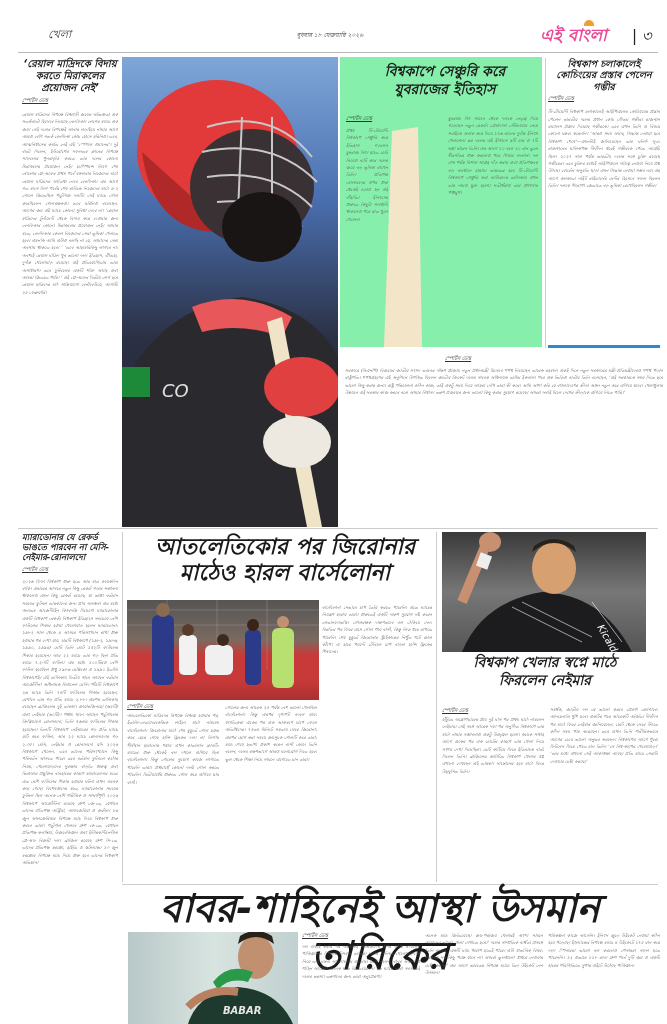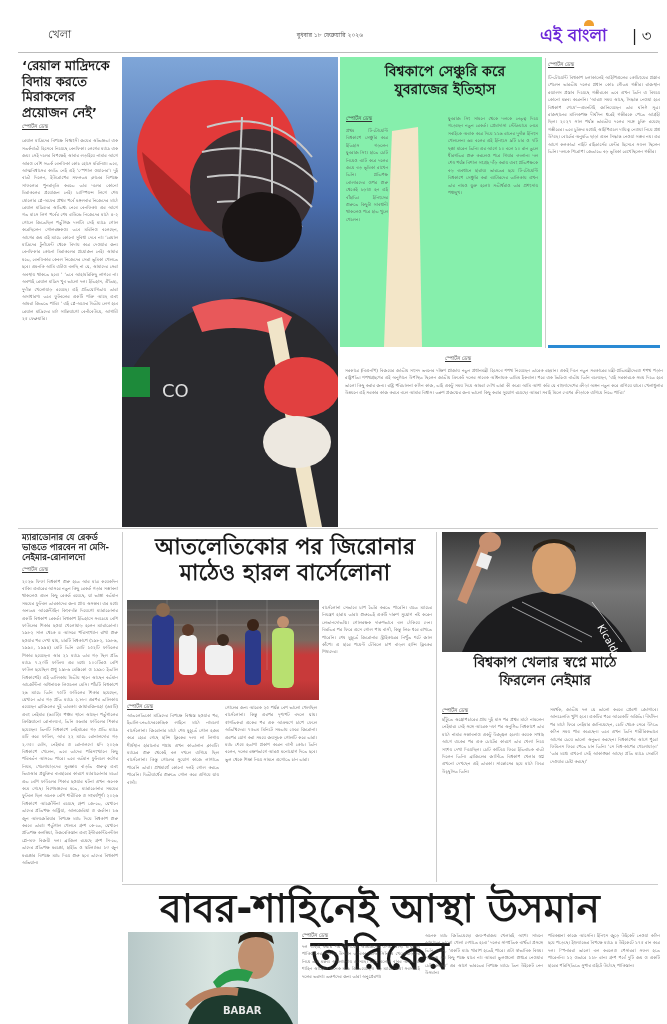--- a/index.html
+++ b/index.html
@@ -1,21 +1,21 @@
 <!DOCTYPE html>
 <html><head>
 <meta charset="utf-8">
 <style>
   * { box-sizing: border-box; margin: 0; padding: 0; }
   html, body { width: 667px; height: 1024px; background: #fff; overflow: hidden; }
   body { font-family: "DejaVu Sans", sans-serif; color: #222; position: relative; }
-  .abs { position: absolute; }
+  .abs { position: absolute; font-style: italic; }
   .section-name { left: 48px; top: 26px; font-size: 11px; color: #333; }
   .dateline { left: 250px; top: 30px; font-size: 6px; color: #444; width: 160px; text-align: center; }
-  .brand { left: 540px; top: 22px; font-size: 17px; font-weight: bold; color: #6d28d9; }
+  .brand { left: 540px; top: 22px; font-size: 17px; font-weight: bold; color: #ec4899; }
   .brand .sun { display:inline-block; width:10px; height:6px; border-radius:10px 10px 0 0; background:#f0a030; position:absolute; left:44px; top:-2px; }
   .pageno { left: 632px; top: 24px; font-size: 15px; color: #222; }
   .rule-top { top: 52px; left: 18px; width: 640px; height: 1px; background: #bbb; }
   .head { font-weight: bold; color: #1a1a1a; line-height: 1.2; }
   .desk { font-size: 5px; color: #333; text-decoration: underline; }
   .body-text { font-size: 4.4px; line-height: 7.4px; color: #555; text-align: justify; overflow: hidden; }
   .photo { overflow: hidden; }
   .vrule { width: 1px; background: #ccc; }
   .hrule { height: 1px; background: #ccc; }
   .bluebox { background: #86efac; }
@@ -28,21 +28,21 @@
   <span class="abs dateline">বুধবার ১৮ ফেব্রুয়ারি ২০২৬</span>
   <span class="abs brand">
     <span class="sun"></span>
     <span>এই বাংলা</span>
   </span>
   <span class="abs pageno">| <span>৩</span></span>
 </div>
 <div class="abs rule-top"></div>
 
 <div class="abs" style="left:22px;top:58px;width:96px;height:468px;">
-  <div class="head" style="font-size:13px;">‘রেয়াল মাদ্রিদকে বিদায় করতে মিরাকলের প্রয়োজন নেই’</div>
+  <div class="head" style="font-size:10px;text-align:center;">‘রেয়াল মাদ্রিদকে বিদায় করতে মিরাকলের প্রয়োজন নেই’</div>
   <div class="desk" style="margin:3px 0 6px;">স্পোর্টস ডেস্ক</div>
   <div class="body-text" style="height:400px;">রেয়াল মাদ্রিদের বিপক্ষে বিধ্বংসী জয়ের অভিজ্ঞতা এক সতর্কবার্তা হিসেবে নিয়েছে বেনফিকা। লেগের ম্যাচে এক জয়। সেই দলের বিপক্ষেই আবার লড়াইয়ে নামার আগে আরও বেশি সতর্ক বেনফিকা কোচ হোসে মরিনিও। তবে, আত্মবিশ্বাসের কমতি নেই এই ‘স্পেশাল ওয়ানের’। দুই বার্তা দিলেন, ইউরোপের সফলতম ক্লাবের বিপক্ষে সাফল্যের পুনরাবৃত্তি করতে তার দলের কোনো মিরাকলের প্রয়োজন নেই। চ্যাম্পিয়ন্স লিগে শেষ ষোলোর প্লে-অফের প্রথম পর্বে মঙ্গলবার নিজেদের মাঠে রেয়াল মাদ্রিদের আতিথ্য নেবে বেনফিকা। এর আগে গত মাসে লিগ পর্বের শেষ রাউন্ডে নিজেদের মাঠে ৪-২ গোলে জিতেছিল পর্তুগিজ দলটি। সেই ম্যাচে গোল করেছিলেন গোলরক্ষকও। তবে মরিনিও বলেছেন, আগের জয় এই ম্যাচে কোনো সুবিধা দেবে না। ‘রেয়াল মাদ্রিদের টুর্নামেন্ট থেকে বিদায় করে দেওয়ার জন্য বেনফিকার কোনো মিরাকলের প্রয়োজন নেই। আমার মতে, বেনফিকার কেবল নিজেদের সেরা ভূমিকা খেলতে হবে। এমনকি আমি এটাও বলছি না যে, আমাদের সেরা অবস্থায় থাকতে হবে। ’ ‘তবে আহামরিকিছু লাগবে না। অবশ্যই রেয়াল মাদ্রিদ খুব ভালো দল। ইতিহাস, ঐতিহ্য, দুর্দান্ত খেলোয়াড় রয়েছে। এই প্রতিযোগিতায় তারা অসাধারণ। তবে ফুটবলের একটি শক্তি আছে এবং আমরা জিততে পারি। ’ এই প্লে-অফের দ্বিতীয় লেগ হবে রেয়াল মাদ্রিদের মাঠ সান্তিয়াগো বের্নাবেউয়ে, আগামী ২৫ ফেব্রুয়ারি।</div>
 </div>
 
 <div class="abs photo" style="left:122px;top:57px;width:216px;height:470px;background:linear-gradient(180deg,#7fa6d8 0%,#4a6fb0 30%,#2b3044 60%,#1a1d22 100%);text-align:right;">
   <svg width="216" height="470" viewBox="0 0 216 470">
 
     <path d="M0,330 Q40,250 120,240 Q190,250 216,300 L216,470 L0,470 Z" fill="#2a2a2e"></path>
     <path d="M70,250 Q120,230 170,260 L160,280 Q120,265 80,275 Z" fill="#e8585a"></path>
 
@@ -80,20 +80,21 @@
   <div class="abs" style="left:6px;top:58px;width:42px;">
     <div class="desk" style="margin-bottom:4px;">স্পোর্টস ডেস্ক</div>
     <div class="body-text" style="height:210px;">প্রথম টি-টোয়েন্টি বিশ্বকাপে সেঞ্চুরি করে ইতিহাস গড়লেন যুবরাজ সিং। হাতে চোট নিয়েও ব্যাট করে দলের জয়ে বড় ভূমিকা রাখেন তিনি। প্রতিপক্ষ বোলারদের ওপর শুরু থেকেই চড়াও হন এই বাঁহাতি। ইনিংসের শুরুতে কিছুটা সাবধানী থাকলেও পরে হাত খুলে খেলেন।</div>
   </div>
   <div class="abs" style="left:108px;top:58px;width:90px;">
     <div class="body-text" style="height:228px;">যুবরাজ সিং সামনে থেকে দলকে নেতৃত্ব দিয়ে গড়েছেন নতুন রেকর্ড। প্রেমাদাসা স্টেডিয়ামে নেমে সবাইকে অবাক করে দিয়ে ১১৬ রানের দুর্দান্ত ইনিংস খেললেন। ৬৪ বলের এই ইনিংসে ৯টি চার ও ৭টি ছক্কা মারেন তিনি। এর আগে ১০ বলে ১০ রান তুলে ধীরগতির শুরু করলেও পরে গিয়ার বদলান। দল শেষ পর্যন্ত বিশাল সংগ্রহ দাঁড় করায় এবং প্রতিপক্ষকে বড় ব্যবধানে হারায়। ভারতের হয়ে টি-টোয়েন্টি বিশ্বকাপে সেঞ্চুরি করা ব্যাটারদের তালিকায় এখন তার নামও যুক্ত হলো। সতীর্থরাও তার প্রশংসায় পঞ্চমুখ।</div>
   </div>
 </div>
 
 <div class="abs" style="left:548px;top:58px;width:112px;height:290px;">
+  <div class="head" style="font-size:9.5px;text-align:center;">বিশ্বকাপ চলাকালেই কোচিংয়ের প্রস্তাব পেলেন গম্ভীর</div>
   <div class="desk" style="margin:3px 0 5px;">স্পোর্টস ডেস্ক</div>
   <div class="body-text" style="height:230px;">টি-টোয়েন্টি বিশ্বকাপ চলাকালেই আইপিএলের কোচিংয়ের প্রস্তাব পেলেন ভারতীয় দলের প্রধান কোচ গৌতম গম্ভীর। রাজস্থান রয়্যালস প্রস্তাব দিয়েছে গম্ভীরকে। তবে এখন তিনি এ বিষয়ে কোনো মন্তব্য করেননি। ‘আরও সময় আছে, সিদ্ধান্ত নেওয়া হবে বিশ্বকাপ শেষে’—এমনটাই জানিয়েছেন তার ঘনিষ্ঠ সূত্র। রাজস্থানের মালিকপক্ষ দীর্ঘদিন ধরেই গম্ভীরকে পেতে আগ্রহী ছিল। ২০২৭ সাল পর্যন্ত ভারতীয় দলের সঙ্গে চুক্তি রয়েছে গম্ভীরের। তবে চুক্তির মধ্যেই আইপিএলে দায়িত্ব নেওয়া নিয়ে প্রশ্ন উঠছে। বোর্ডের অনুমতি ছাড়া এমন সিদ্ধান্ত নেওয়া সম্ভব নয়। এর আগে কলকাতা নাইট রাইডার্সের মেন্টর হিসেবে সফল ছিলেন তিনি। দলকে শিরোপা জেতাতে বড় ভূমিকা রেখেছিলেন গম্ভীর।</div>
 </div>
 <div class="abs" style="left:548px;top:345px;width:112px;height:3px;background:#2a8ad4;"></div>
 <div class="abs vrule" style="left:545px;top:58px;height:290px;"></div>
 
 <div class="abs" style="left:345px;top:352px;width:318px;height:170px;">
   <div class="desk" style="margin:3px 0 4px 100px;">স্পোর্টস ডেস্ক</div>
   <div class="body-text" style="height:118px;">সরকারে (বিএনপি) বিজয়ের জাতীয় সংসদ ভবনের দক্ষিণ প্লাজায় নতুন প্রধানমন্ত্রী হিসেবে শপথ নিয়েছেন তারেক রহমান। একই দিনে নতুন সরকারের মন্ত্রী-প্রতিমন্ত্রীদেরও শপথ পড়ান রাষ্ট্রপতি। শপথগ্রহণের এই অনুষ্ঠানে উপস্থিত ছিলেন জাতীয় ক্রিকেট দলের সাবেক অধিনায়ক তামিম ইকবাল। পরে এক ভিডিও বার্তায় তিনি বলেছেন, ‘এই সরকারকে সময় দিতে হবে ভালো কিছু করার জন্য। রাষ্ট্র পরিচালনা কঠিন কাজ, তাই একটু সময় দিয়ে আমরা দেখি তারা কী করে। আমি আশা করি যে বাংলাদেশের ক্রীড়া অঙ্গন নতুন করে এগিয়ে যাবে। খেলাধুলার উন্নয়নে এই সরকার কাজ করবে বলে আমার বিশ্বাস। তরুণ প্রজন্মের জন্য ভালো কিছু করার সুযোগ রয়েছে। আমরা সবাই মিলে দেশের ক্রীড়াকে এগিয়ে নিতে পারি।’</div>
 </div>

